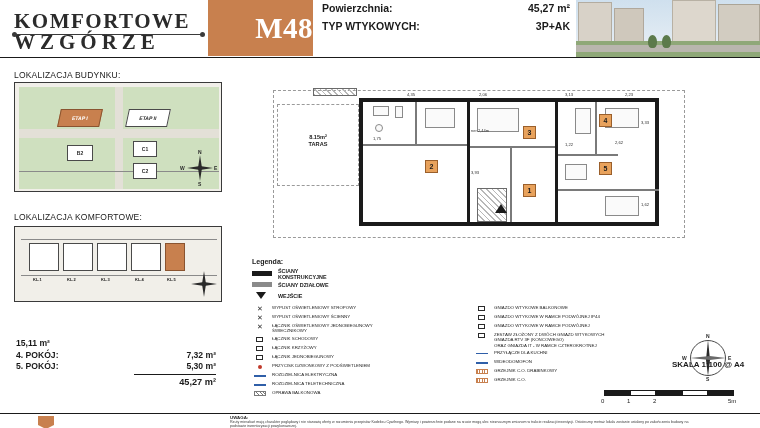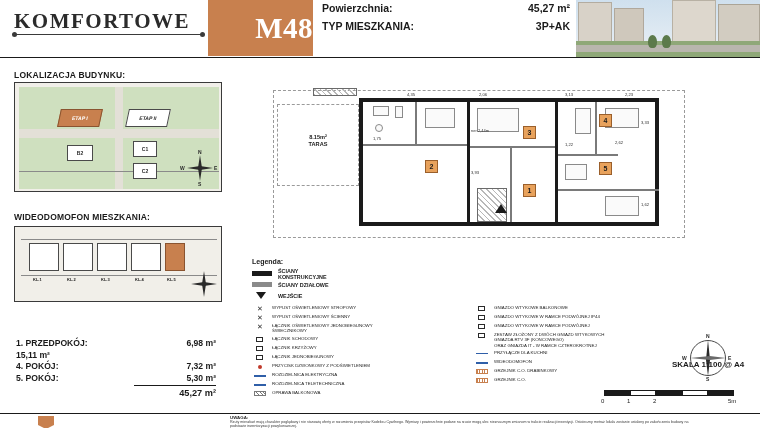--- a/index.html
+++ b/index.html
@@ -68,21 +68,21 @@
   .ph-b1 { position: absolute; left: 2px; top: 2px; width: 34px; height: 40px; background: #d8d2c8; border: 1px solid #b3aca0; }
   .ph-b2 { position: absolute; left: 38px; top: 8px; width: 30px; height: 34px; background: #cfc8bc; border: 1px solid #b0a89c; }
   .ph-b3 { position: absolute; left: 96px; top: 0px; width: 44px; height: 44px; background: #ddd7cd; border: 1px solid #b8b1a4; }
   .ph-b4 { position: absolute; left: 142px; top: 4px; width: 42px; height: 40px; background: #d2ccc1; border: 1px solid #aba496; }
   .ph-ground { position: absolute; left: 0; bottom: 0; width: 184px; height: 16px; background: #8fa878; }
   .ph-road { position: absolute; left: 0; bottom: 5px; width: 184px; height: 7px; background: #b9b6ae; }
   .ph-tree { position: absolute; bottom: 9px; width: 9px; height: 13px; background: #5c7a4a; border-radius: 50% 50% 40% 40%; }
 
   
   .sec-title {
-    position: absolute; font-size: 8.5px; font-weight: 700; letter-spacing: 0.2px; color: #1a1a1a;
+    position: absolute; font-size: 8.5px; font-weight: 400; letter-spacing: 0.2px; color: #1a1a1a;
   }
   .map-box {
     position: absolute; background: #f1efe9; border: 1px solid #3a3a3a;
   }
 
   #bldg-map { left: 14px; top: 82px; width: 208px; height: 110px; }
   #flat-map { left: 14px; top: 226px; width: 208px; height: 76px; }
 
   .mp-road { position: absolute; background: #e3e0d7; }
   .mp-green { position: absolute; background: #cfe0bf; }
@@ -193,33 +193,34 @@
 </head>
 <body>
 
 <div class="header">
 
   <div class="logo-block">
     <div class="logo-line1">KOMFORTOWE</div>
     <div class="logo-rule"></div>
     <div class="logo-dot" style="left:-2px"></div>
     <div class="logo-dot" style="left:186px"></div>
+    <div class="logo-line2">WZGÓRZE</div>
   </div>
 
   <div class="flat-badge">
     <span>M48</span>
   </div>
 
   <div class="header-info">
     <div class="hrow">
       <div class="lbl">Powierzchnia:</div>
       <div class="val">45,27 m²</div>
     </div>
     <div class="hrow">
-      <div class="lbl">TYP MIESZKANIA:</div>
+      <div class="lbl">TYP WTYKOWYCH:</div>
       <div class="val">3P+AK</div>
     </div>
   </div>
 
   <div class="header-photo">
     <div class="ph-sky"></div>
     <div class="ph-b1"></div>
     <div class="ph-b2"></div>
     <div class="ph-b3"></div>
     <div class="ph-b4"></div>
@@ -257,21 +258,21 @@
   <div class="compass" style="left:172px; top:72px;">
     <div class="cns"></div>
     <div class="cew"></div>
     <div class="clbl" style="left:11px; top:-6px;">N</div>
     <div class="clbl" style="left:11px; top:26px;">S</div>
     <div class="clbl" style="left:27px; top:10px;">E</div>
     <div class="clbl" style="left:-7px; top:10px;">W</div>
   </div>
 </div>
 
-<div class="sec-title" style="left:14px; top:212px;">WIDEODOMOFON MIESZKANIA:</div>
+<div class="sec-title" style="left:14px; top:212px;">LOKALIZACJA KOMFORTOWE:</div>
 
 <div class="map-box" id="flat-map">
   <div class="mp-line" style="left:6px; top:12px; width:196px; height:1px;"></div>
   <div class="mp-blk" style="left:14px; top:16px; width:30px; height:28px; font-size:4px;"></div>
   <div class="mp-blk" style="left:48px; top:16px; width:30px; height:28px;"></div>
   <div class="mp-blk" style="left:82px; top:16px; width:30px; height:28px;"></div>
   <div class="mp-blk" style="left:116px; top:16px; width:30px; height:28px;"></div>
   <div class="mp-blk hl" style="left:150px; top:16px; width:20px; height:28px;"></div>
 
   <div class="mp-line" style="left:6px; top:48px; width:196px; height:1px;"></div>
@@ -281,24 +282,20 @@
   <div style="position:absolute; left:120px; top:50px; font-size:4px; font-weight:700;">KL.4</div>
   <div style="position:absolute; left:152px; top:50px; font-size:4px; font-weight:700;">KL.5</div>
 
   <div class="compass" style="left:176px; top:44px;">
     <div class="cns"></div>
     <div class="cew"></div>
   </div>
 </div>
 
 <div class="roomlist">
-  <div class="rl-row">
-    <div class="rl-name"><span>1.</span> <span>PRZEDPOKÓJ:</span></div>
-    <div class="rl-area">6,98 m²</div>
-  </div>
   <div class="rl-row">
     <div class="rl-area">15,11 m²</div>
   </div>
   <div class="rl-row">
     <div class="rl-name"><span>4.</span> <span>POKÓJ:</span></div>
     <div class="rl-area">7,32 m²</div>
   </div>
   <div class="rl-row">
     <div class="rl-name"><span>5.</span> <span>POKÓJ:</span></div>
     <div class="rl-area">5,30 m²</div>

